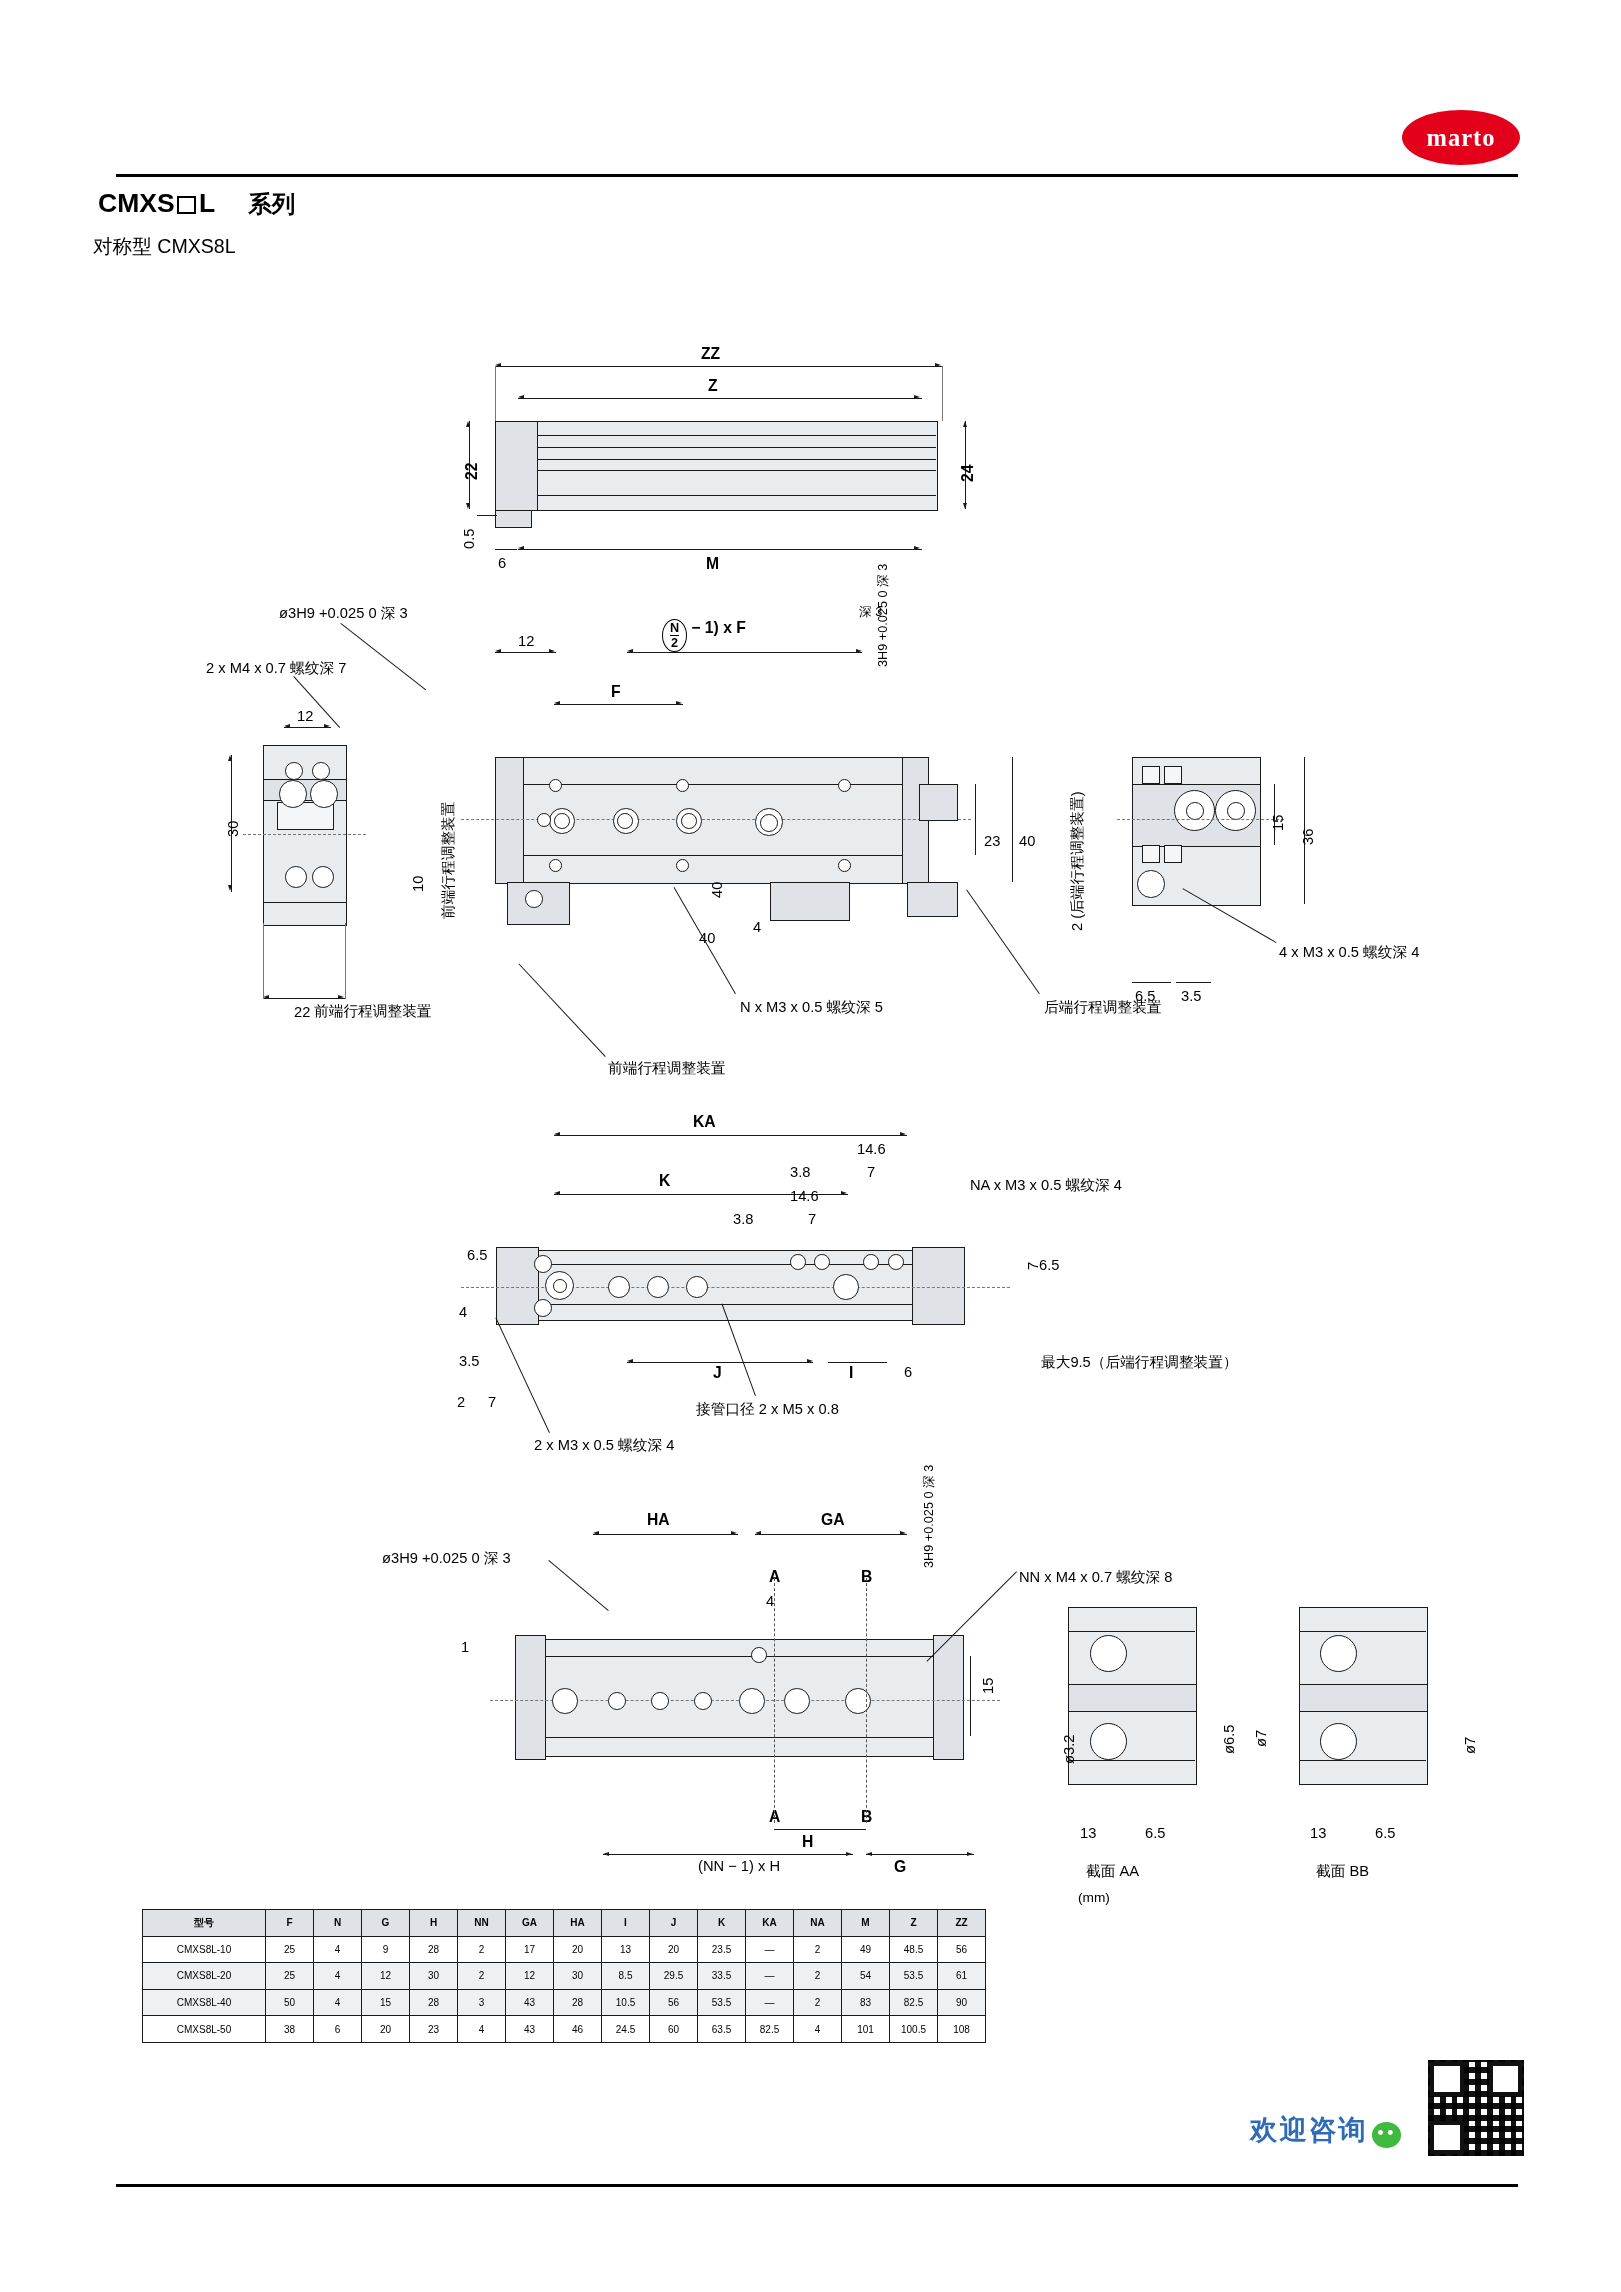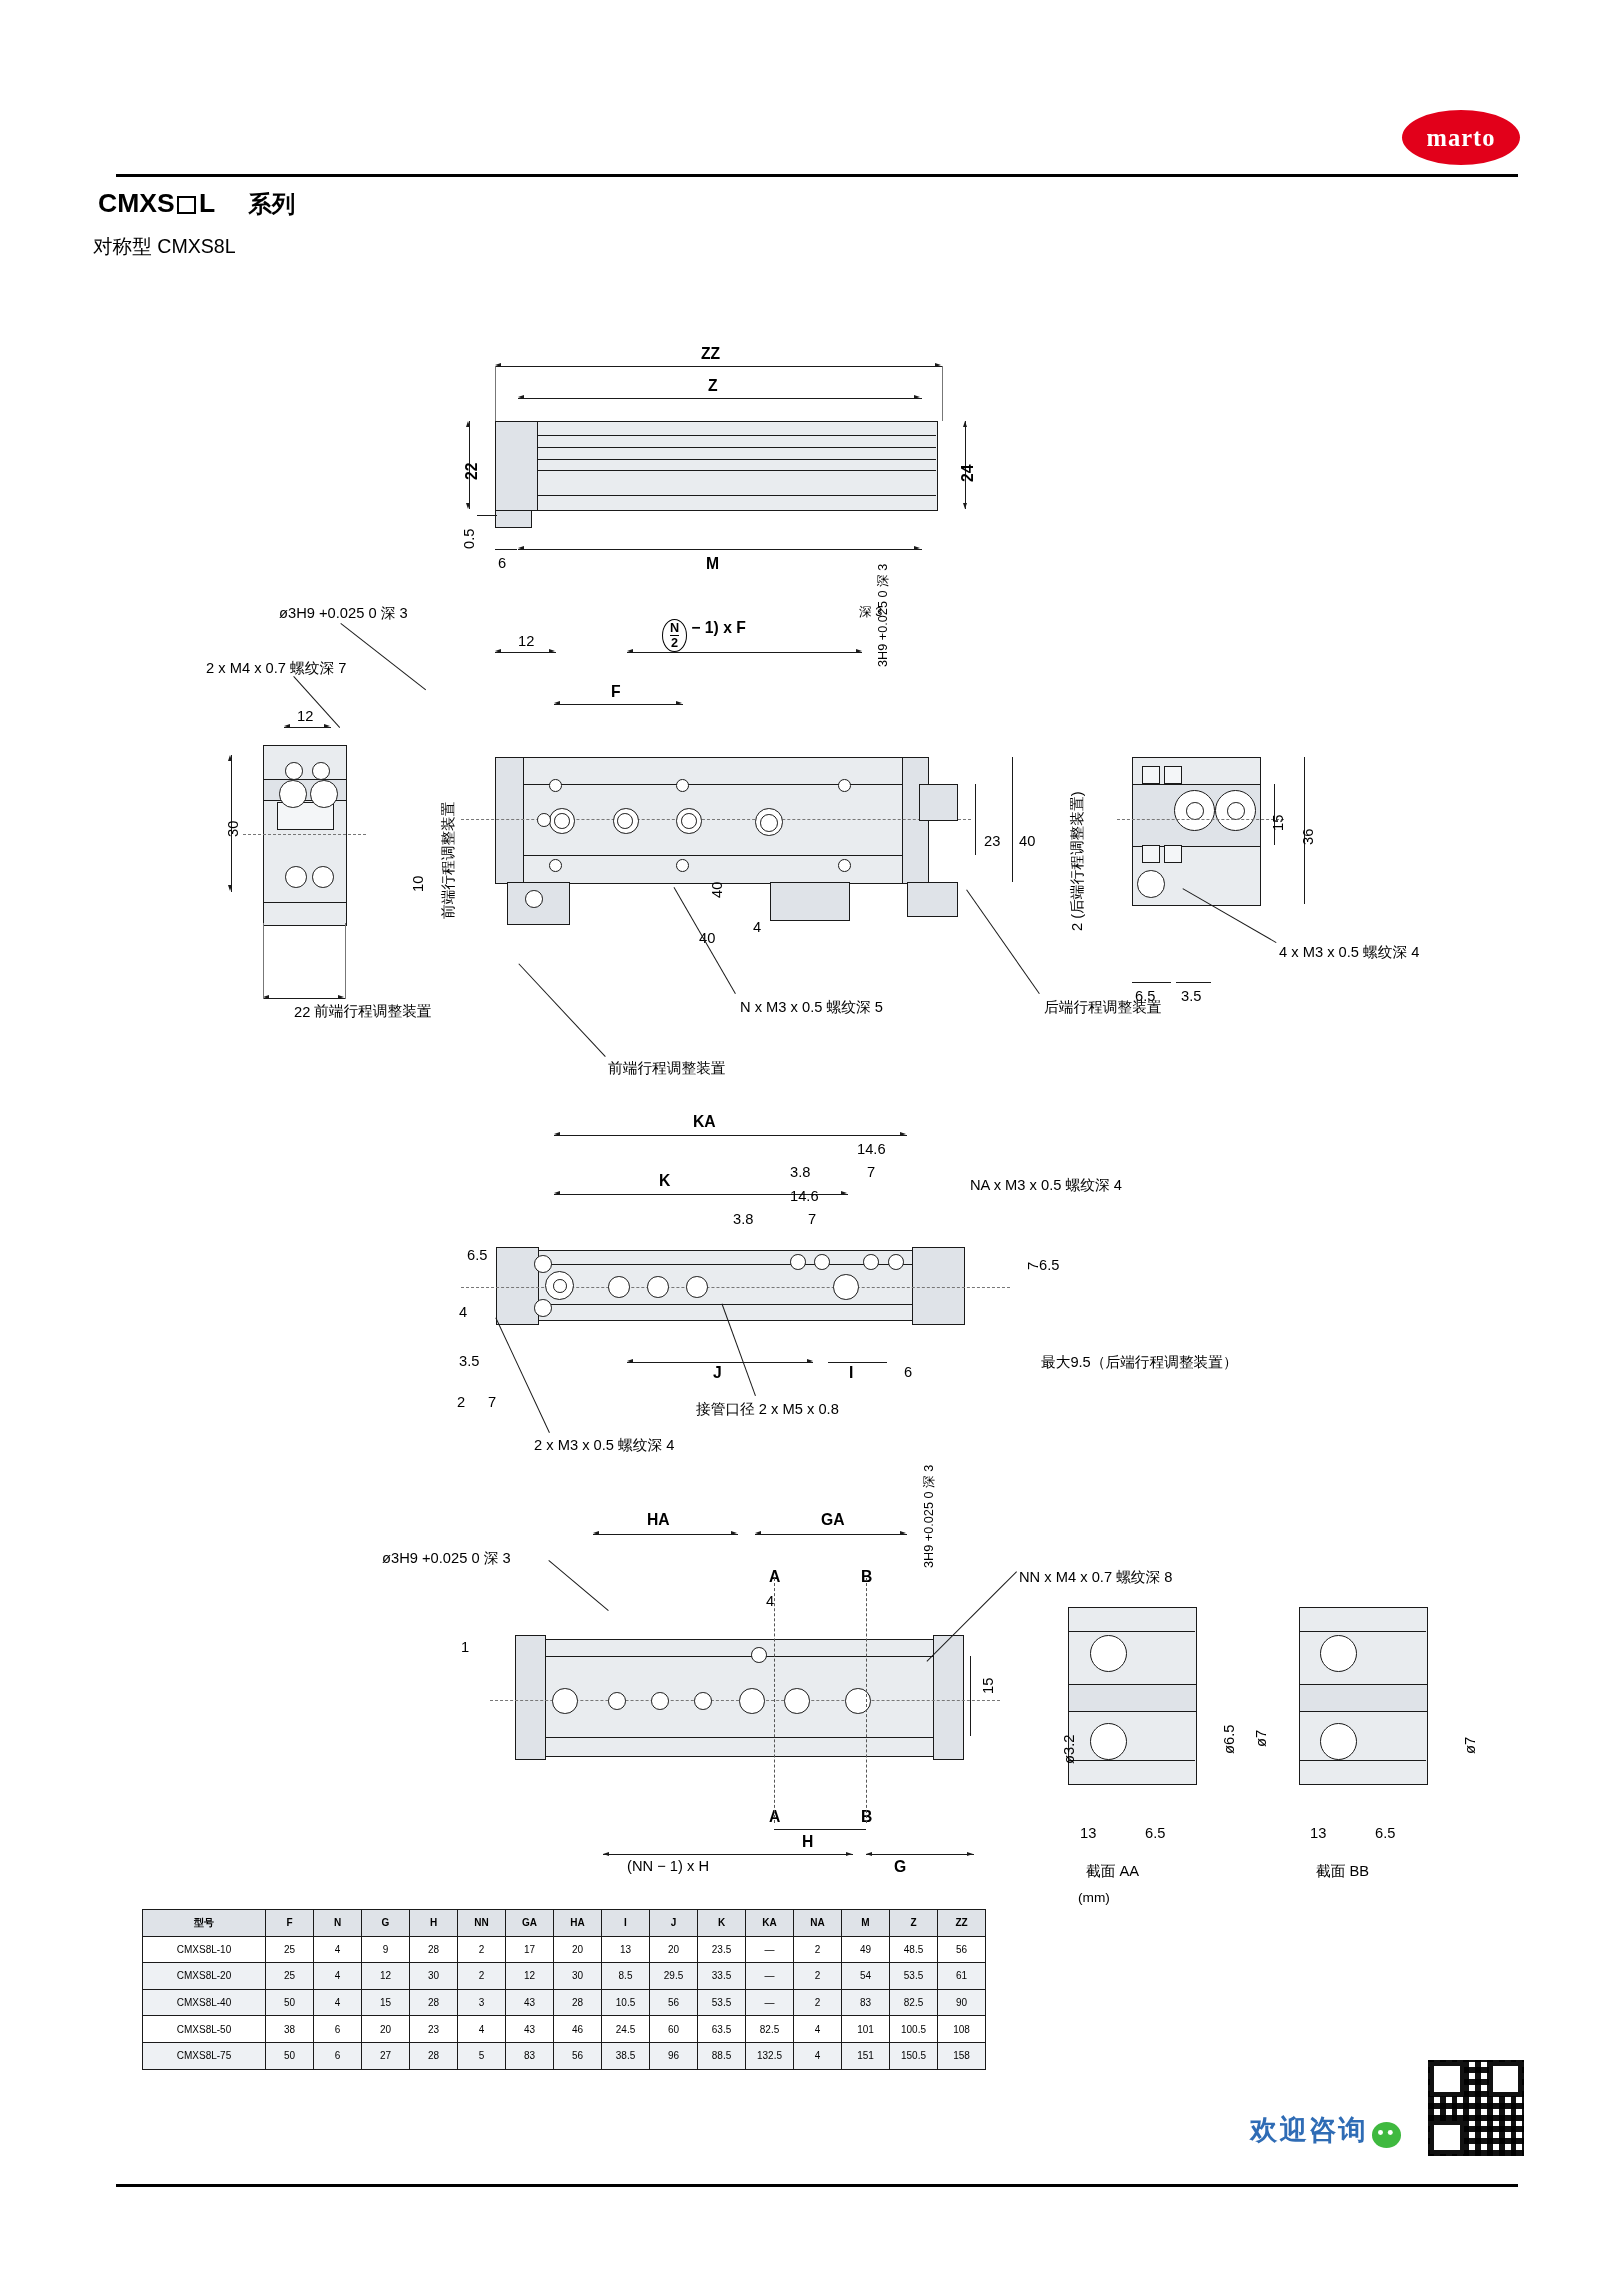--- a/index.html
+++ b/index.html
@@ -370,21 +370,21 @@
     <div class="lbl" style="left:461px;top:1639px;">1</div>
     <div class="lbl vert" style="left:980px;top:1694px;">15</div>
     <div class="dimline" style="left:970px;top:1656px;width:0;height:80px;border:0;border-left:1px solid #1a1a1a;"></div>
 
     <div class="lbl-b" style="left:802px;top:1833px;">H</div>
     <div class="dimline" style="left:774px;top:1829px;width:92px;"></div>
     <div class="lbl-b" style="left:894px;top:1858px;">G</div>
     <div class="dimline" style="left:866px;top:1854px;width:108px;"></div>
     <div class="arrowL" style="left:866px;top:1852px;"></div>
     <div class="arrowR" style="left:967px;top:1852px;"></div>
-    <div class="lbl" style="left:627px;top:1858px;">(NN − 1) x H</div>
+    <div class="lbl" style="left:698px;top:1858px;">(NN − 1) x H</div>
     <div class="dimline" style="left:603px;top:1854px;width:250px;"></div>
     <div class="arrowL" style="left:603px;top:1852px;"></div>
     <div class="arrowR" style="left:846px;top:1852px;"></div>
 
     <div class="lbl" style="left:382px;top:1549px;">ø3H9 +0.025 0 深 3</div>
     <div class="lead" style="left:549px;top:1560px;width:78px;transform:rotate(40deg);"></div>
     <div class="lbl-s vert" style="left:921px;top:1568px;">3H9 +0.025 0 深 3</div>
     <div class="lbl-cn" style="left:1019px;top:1568px;">NN x M4 x 0.7 螺纹深 8</div>
     <div class="lead" style="left:1017px;top:1572px;width:127px;transform:rotate(135deg);"></div>
   </div>
@@ -506,38 +506,20 @@
           <td>46</td>
           <td>24.5</td>
           <td>60</td>
           <td>63.5</td>
           <td>82.5</td>
           <td>4</td>
           <td>101</td>
           <td>100.5</td>
           <td>108</td>
         </tr>
-        <tr class="alt">
-          <td class="model">CMXS8L-75</td>
-          <td>50</td>
-          <td>6</td>
-          <td>27</td>
-          <td>28</td>
-          <td>5</td>
-          <td>83</td>
-          <td>56</td>
-          <td>38.5</td>
-          <td>96</td>
-          <td>88.5</td>
-          <td>132.5</td>
-          <td>4</td>
-          <td>151</td>
-          <td>150.5</td>
-          <td>158</td>
-        </tr>
       </tbody>
     </table>
   </div>
 
   <div class="ft-cn">欢迎咨询</div>
   <div class="wechat"></div>
   <div class="qr">
     <div class="qr-f" style="left:2px;top:2px;"></div>
     <div class="qr-f" style="right:2px;top:2px;"></div>
     <div class="qr-f" style="left:2px;bottom:2px;"></div>

